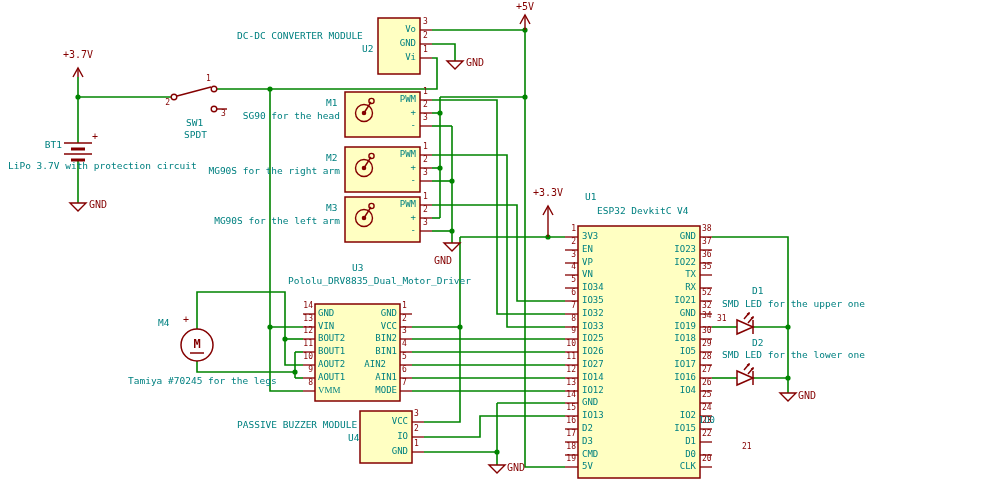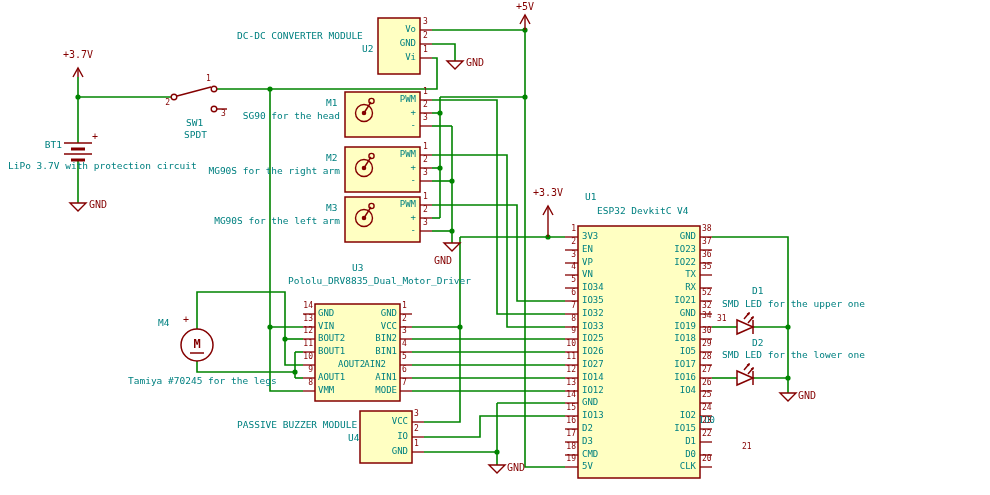--- a/index.html
+++ b/index.html
@@ -366,25 +366,25 @@
       <div class="t pinname r" style="left: 696px; top: 462px;">CLK</div>
       <div class="t pinnum" style="left: 702px; top: 455px;">20</div>
       <div class="t pinname" style="left: 318px; top: 309px;">GND</div>
       <div class="t pinnum r" style="left: 313px; top: 302px;">14</div>
       <div class="t pinname" style="left: 318px; top: 322px;">VIN</div>
       <div class="t pinnum r" style="left: 313px; top: 315px;">13</div>
       <div class="t pinname" style="left: 318px; top: 334px;">BOUT2</div>
       <div class="t pinnum r" style="left: 313px; top: 327px;">12</div>
       <div class="t pinname" style="left: 318px; top: 347px;">BOUT1</div>
       <div class="t pinnum r" style="left: 313px; top: 340px;">11</div>
-      <div class="t pinname" style="left: 318px; top: 360px; margin-left: 20px;">AOUT2</div>
+      <div class="t pinname" style="left: 318px; top: 360px;">AOUT2</div>
       <div class="t pinnum r" style="left: 313px; top: 353px;">10</div>
       <div class="t pinname" style="left: 318px; top: 373px;">AOUT1</div>
       <div class="t pinnum r" style="left: 313px; top: 366px;">9</div>
-      <div class="t pinname" style="left: 318px; top: 386px;">VMM</div>
+      <div class="t pinname" style="left: 318px; top: 386px; font-family: Liberation Serif, serif;">VMM</div>
       <div class="t pinnum r" style="left: 313px; top: 379px;">8</div>
       <div class="t pinname r" style="left: 397px; top: 309px;">GND</div>
       <div class="t pinnum" style="left: 402px; top: 302px;">1</div>
       <div class="t pinname r" style="left: 397px; top: 322px;">VCC</div>
       <div class="t pinnum" style="left: 402px; top: 315px;">2</div>
       <div class="t pinname r" style="left: 397px; top: 334px;">BIN2</div>
       <div class="t pinnum" style="left: 402px; top: 327px;">3</div>
       <div class="t pinname r" style="left: 397px; top: 347px;">BIN1</div>
       <div class="t pinnum" style="left: 402px; top: 340px;">4</div>
       <div class="t pinname r" style="left: 386px; top: 360px;">AIN2</div>

